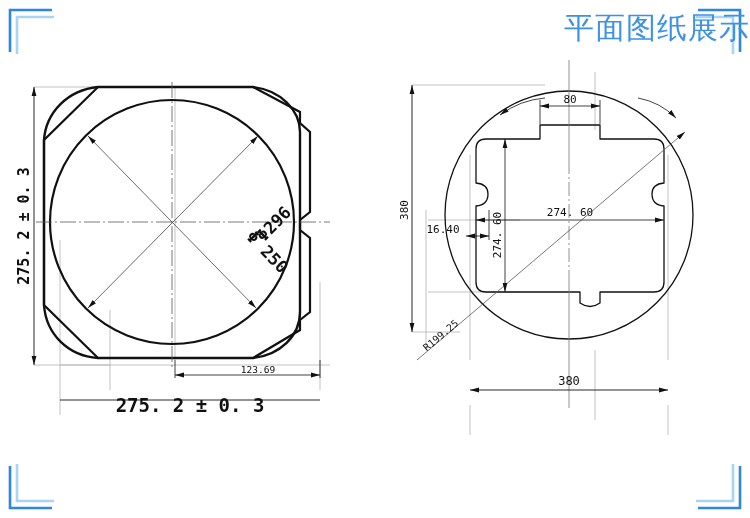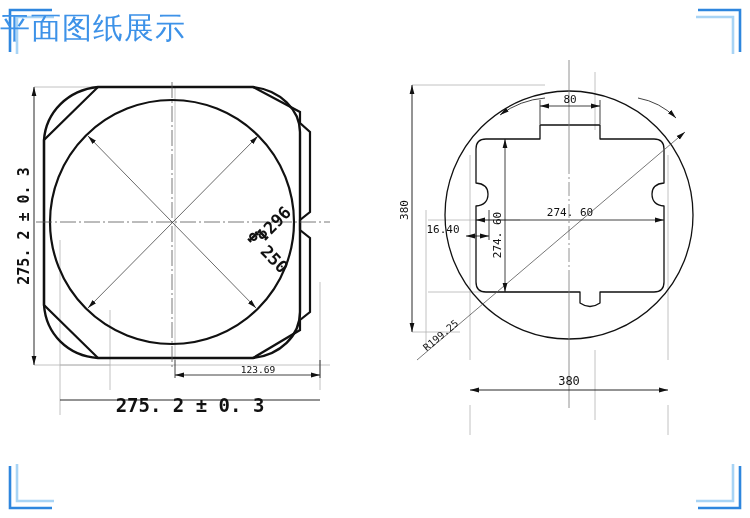--- a/index.html
+++ b/index.html
@@ -30,21 +30,21 @@
   #corner-tl { left: 8px;  top: 8px; }
   #corner-tr { right: 8px; top: 8px; }
   #corner-bl { left: 8px;  bottom: 8px; }
   #corner-br { right: 8px; bottom: 8px; }
 
   #page-title {
     position: absolute;
     left: 0;
     top: 8px;
     width: 750px;
-    text-align: left;
+    text-align: right;
     font-family: Liberation Serif, serif;
     font-size: 30px;
     line-height: 40px;
     letter-spacing: 1px;
     color: #3d92e8;
     white-space: nowrap;
   }
 
   #drawing-area {
     position: absolute;

